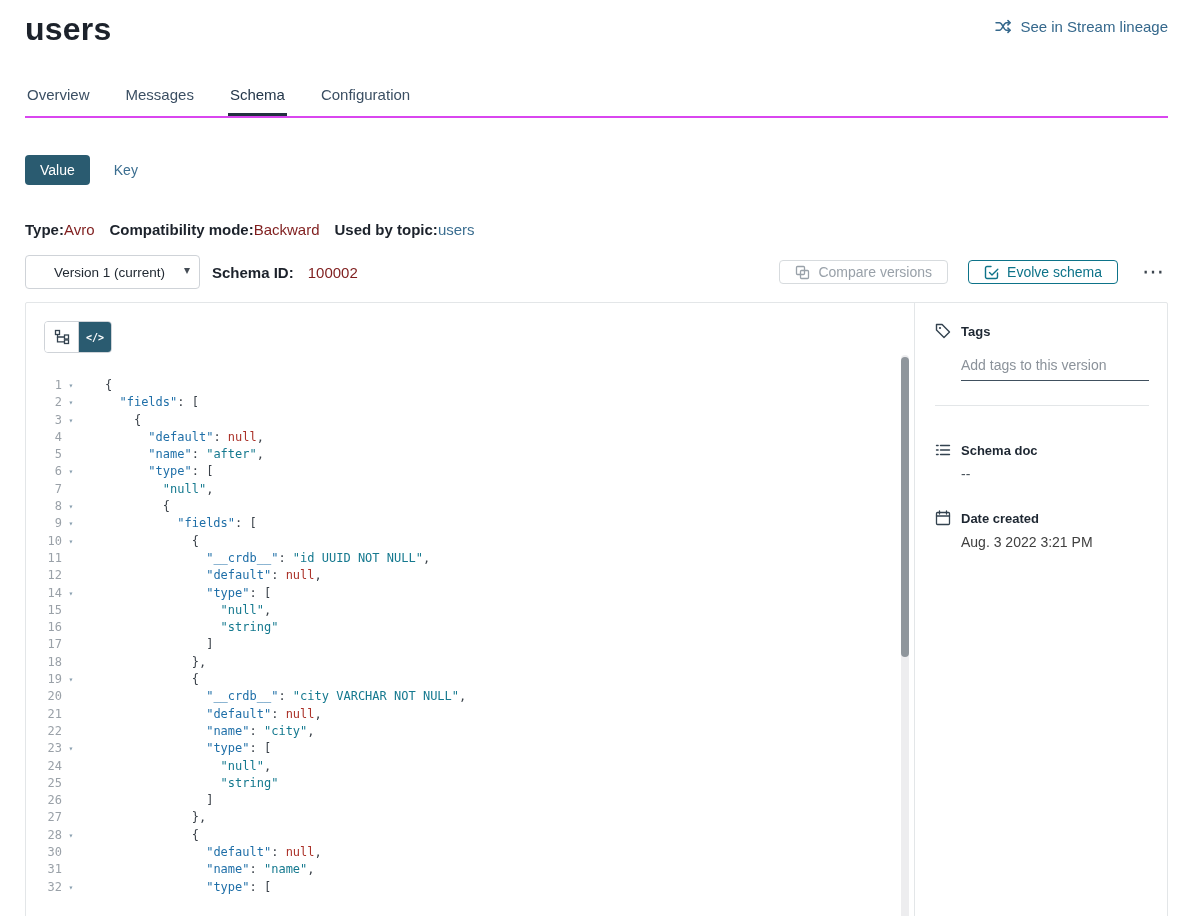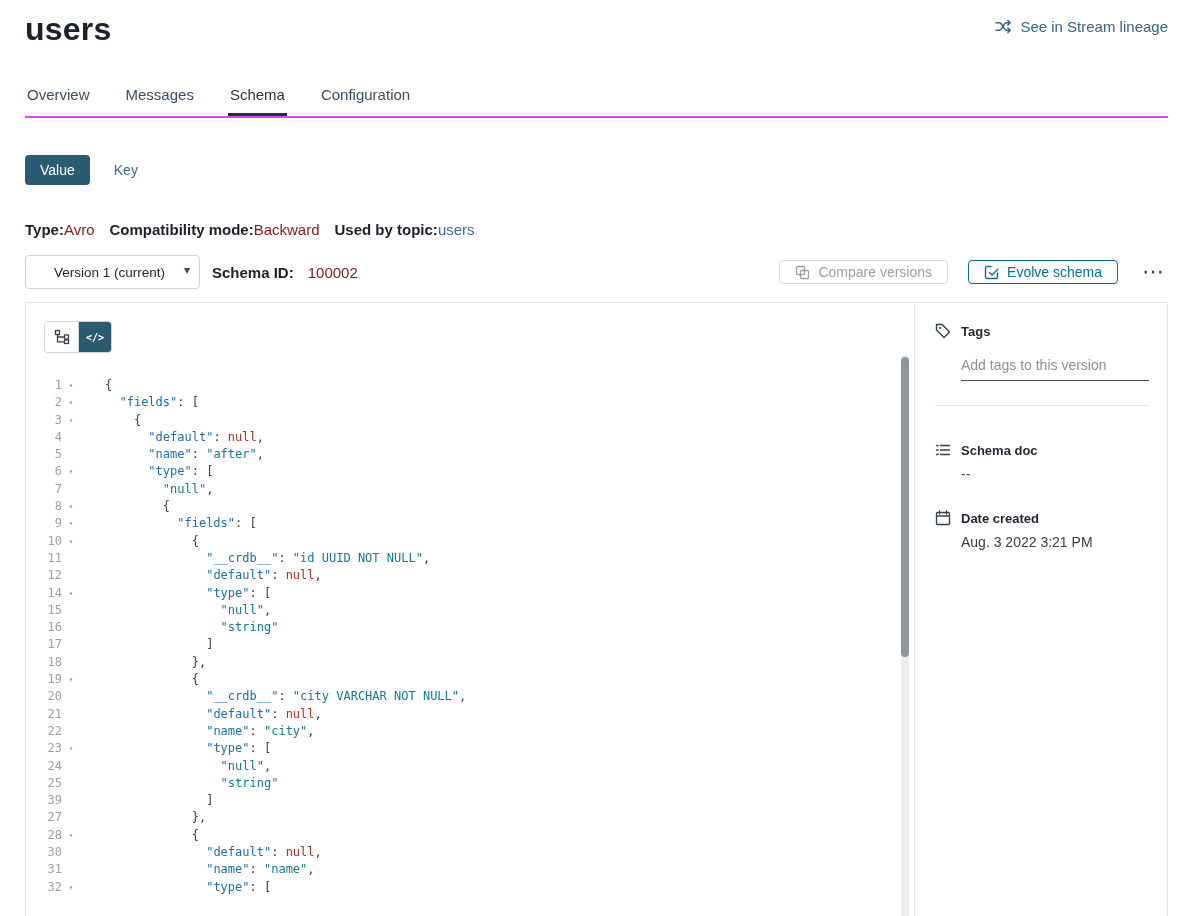--- a/index.html
+++ b/index.html
@@ -296,21 +296,21 @@
             <span class="ln">24</span>
             <span class="fold"></span>
             <span class="src"><span class="tk-p">                </span><span class="tk-s">"null"</span><span class="tk-p">,</span></span>
           </div>
           <div class="code-line">
             <span class="ln">25</span>
             <span class="fold"></span>
             <span class="src"><span class="tk-p">                </span><span class="tk-s">"string"</span></span>
           </div>
           <div class="code-line">
-            <span class="ln">39</span>
+            <span class="ln">26</span>
             <span class="fold"></span>
             <span class="src"><span class="tk-p">              ]</span></span>
           </div>
           <div class="code-line">
             <span class="ln">27</span>
             <span class="fold"></span>
             <span class="src"><span class="tk-p">            },</span></span>
           </div>
           <div class="code-line">
             <span class="ln">28</span>

